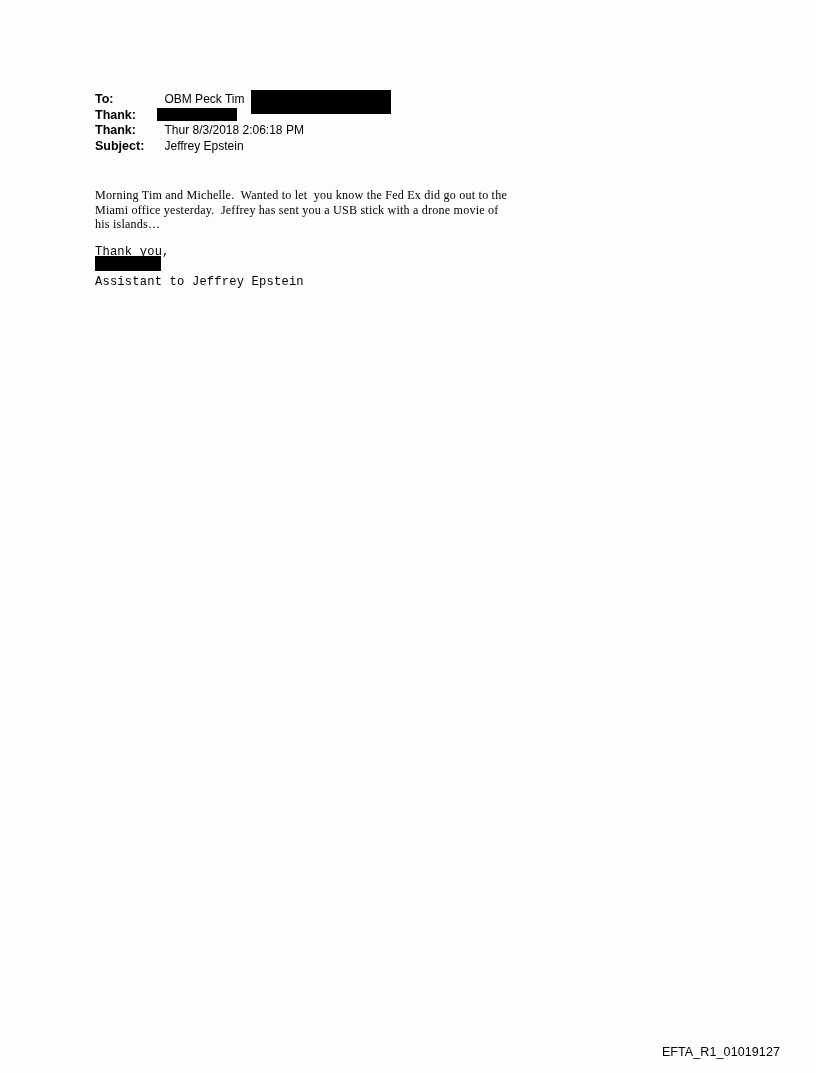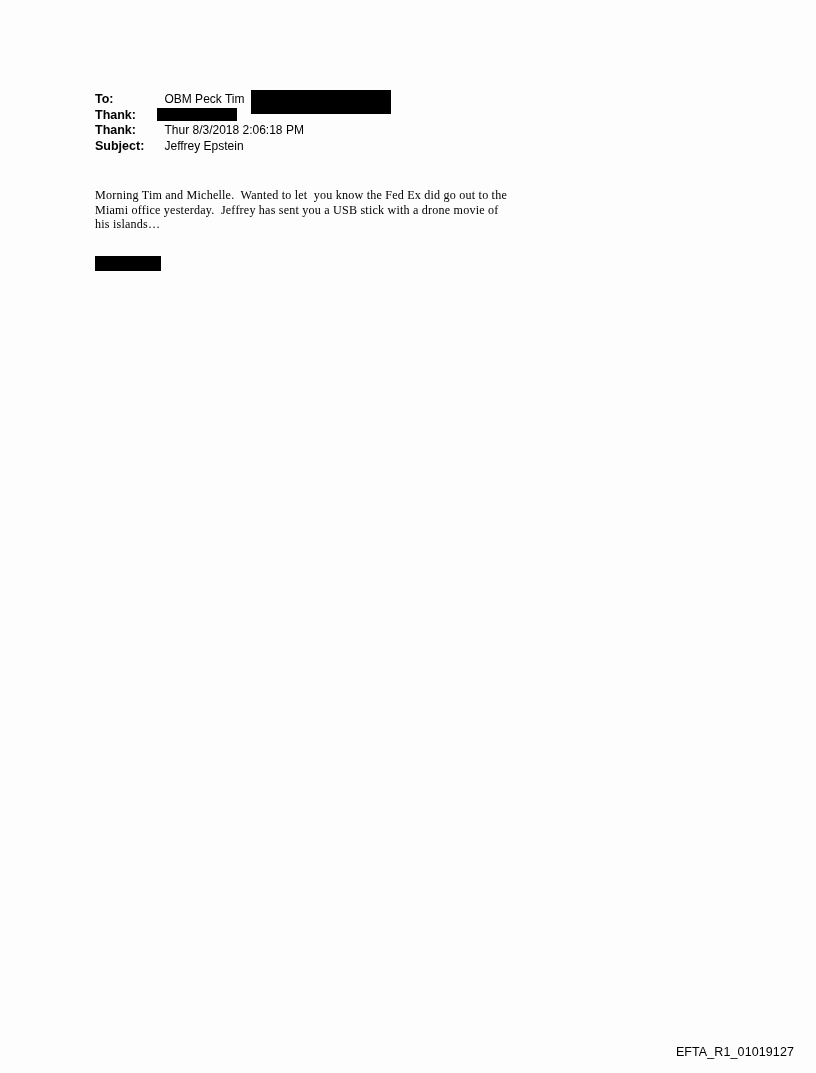--- a/index.html
+++ b/index.html
@@ -103,21 +103,21 @@
   .sig-line {
     height: 14.6px;
   }
   .sig-gap {
     height: 15px;
   }
 
   
   .bates {
     position: absolute;
-    right: 22px;
+    right: 36px;
     bottom: 14px;
     font-family: "Liberation Sans", sans-serif;
     font-size: 12.5px;
     letter-spacing: 0.1px;
   }
 </style>
 </head>
 <body>
 
 <div class="page">
@@ -146,18 +146,23 @@
       <span class="hdr-label">Subject:</span>
       <span class="hdr-value">Jeffrey Epstein</span>
     </div>
 
   </div>
 
   <div class="body-text">Morning Tim and Michelle.  Wanted to let  you know the Fed Ex did go out to the
 Miami office yesterday.  Jeffrey has sent you a USB stick with a drone movie of
 his islands…</div>
 
+  <div class="sig-block">
+    <div class="sig-line">Thank you,</div>
+    <div class="sig-gap"></div>
+    <div class="sig-line">Assistant to Jeffrey Epstein</div>
+  </div>
 
   <div class="redact-sign"></div>
 
   <div class="bates">EFTA_R1_01019127</div>
 
 </div>
 
 </body></html>

